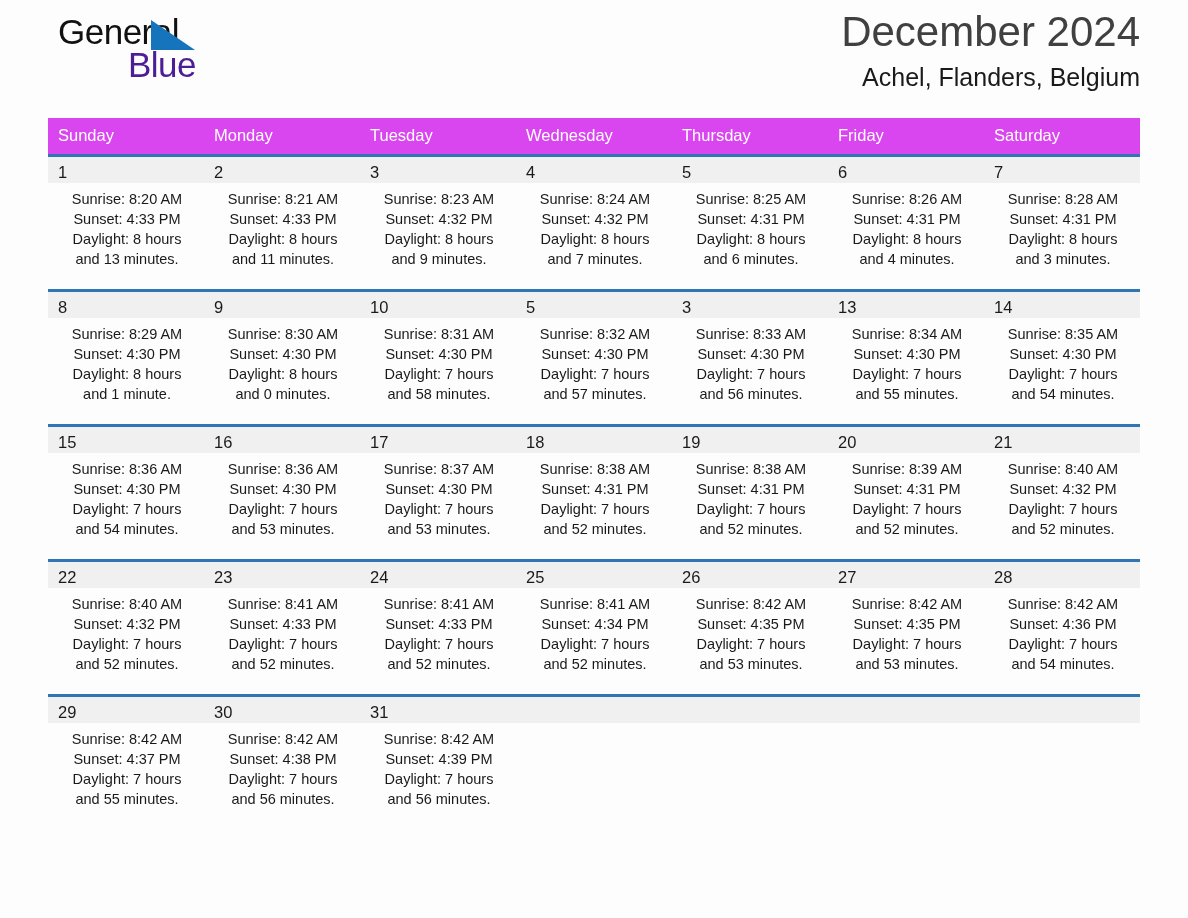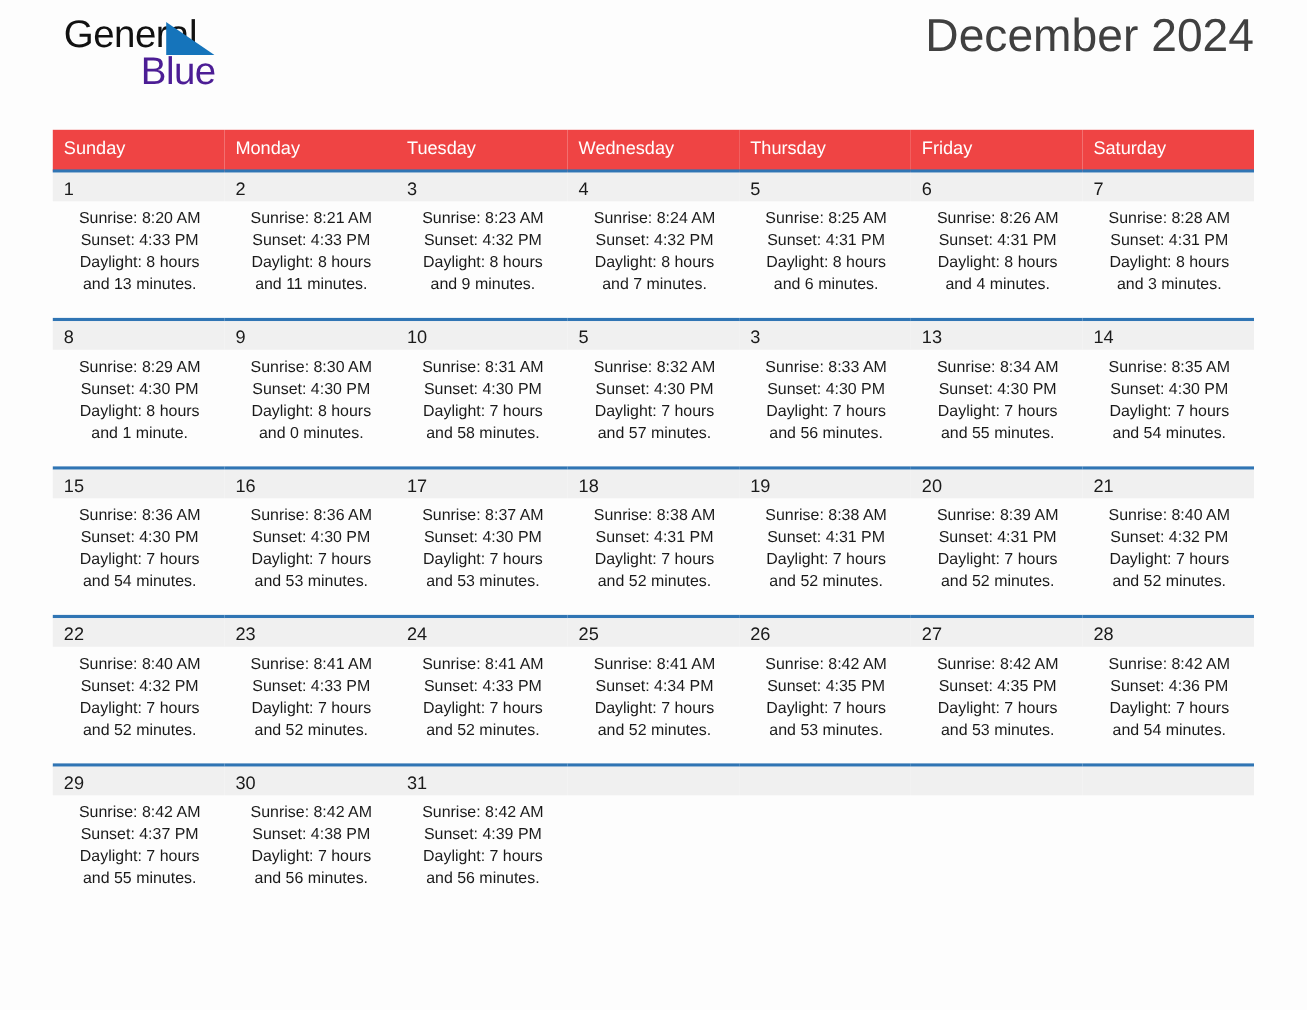--- a/index.html
+++ b/index.html
@@ -85,21 +85,21 @@
     margin: 2px 0 0 0;
   }
 
   
   .calendar {
     width: 1092px;
     border-collapse: collapse;
     table-layout: fixed;
   }
   .calendar thead th {
-    background: #ef4444;
+    background: #d946ef;
     color: #ffffff;
     font-size: 16.5px;
     font-weight: normal;
     text-align: left;
     padding: 8px 0 9px 10px;
     height: 18px;
     vertical-align: middle;
   }
   .week-row > td {
     padding: 0;
@@ -147,20 +147,21 @@
       <span class="brand-triangle">
         <svg width="44" height="30" viewBox="0 0 44 30" xmlns="http://www.w3.org/2000/svg">
           <polygon points="0,0 44,30 0,30" fill="#1574bb"></polygon>
         </svg>
       </span>
       <span class="brand-blue">Blue</span>
     </div>
 
     <div class="titles">
       <h1 class="cal-title">December 2024</h1>
+      <h2 class="cal-subtitle">Achel, Flanders, Belgium</h2>
     </div>
 
   </div>
 
   <table class="calendar">
     <thead>
       <tr>
         <th>Sunday</th>
         <th>Monday</th>
         <th>Tuesday</th>

